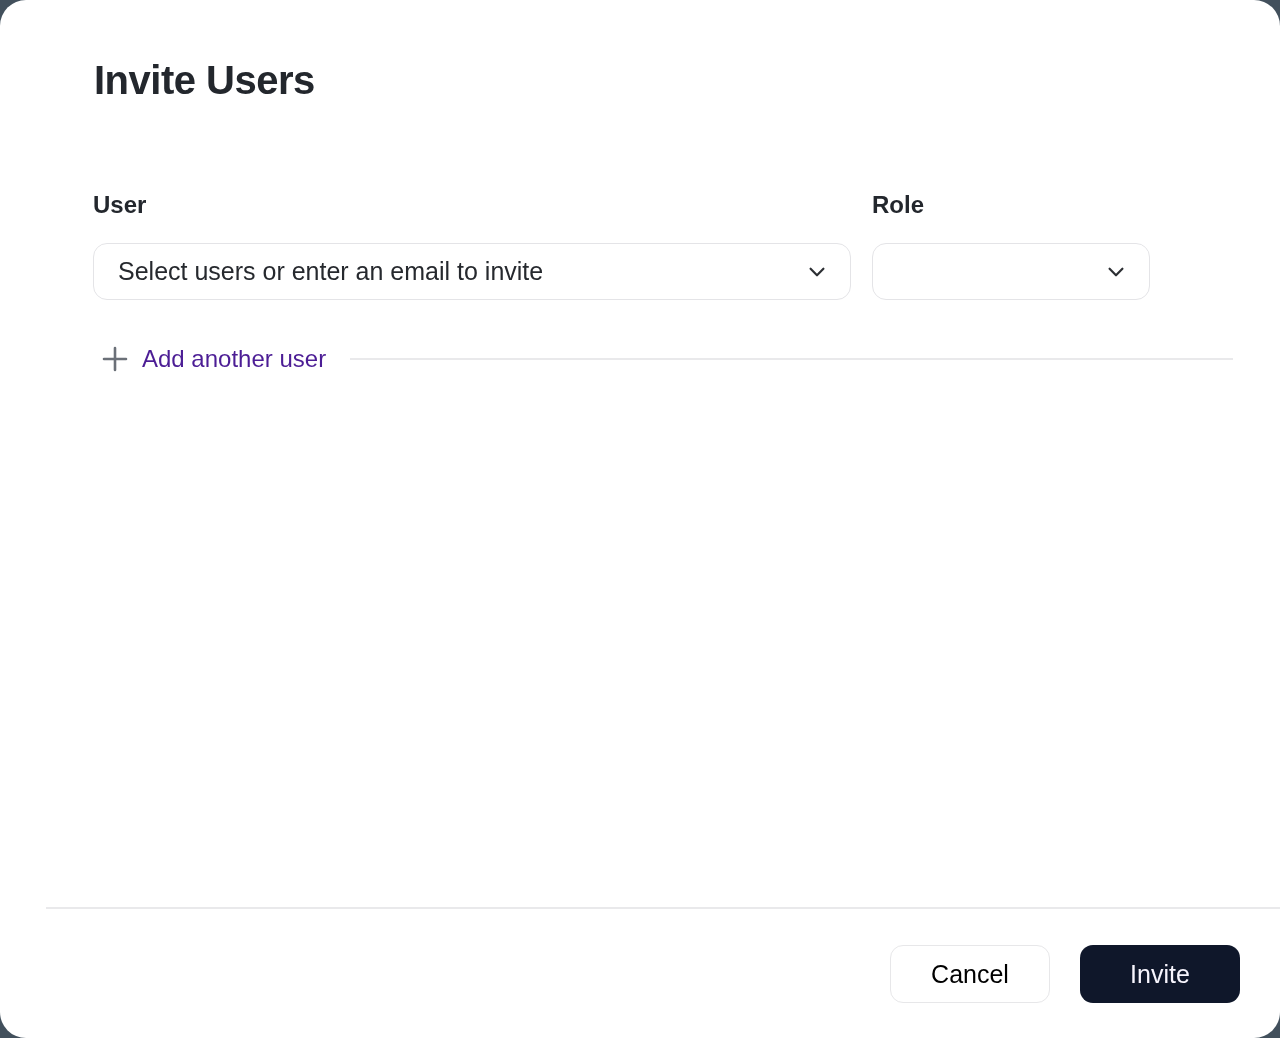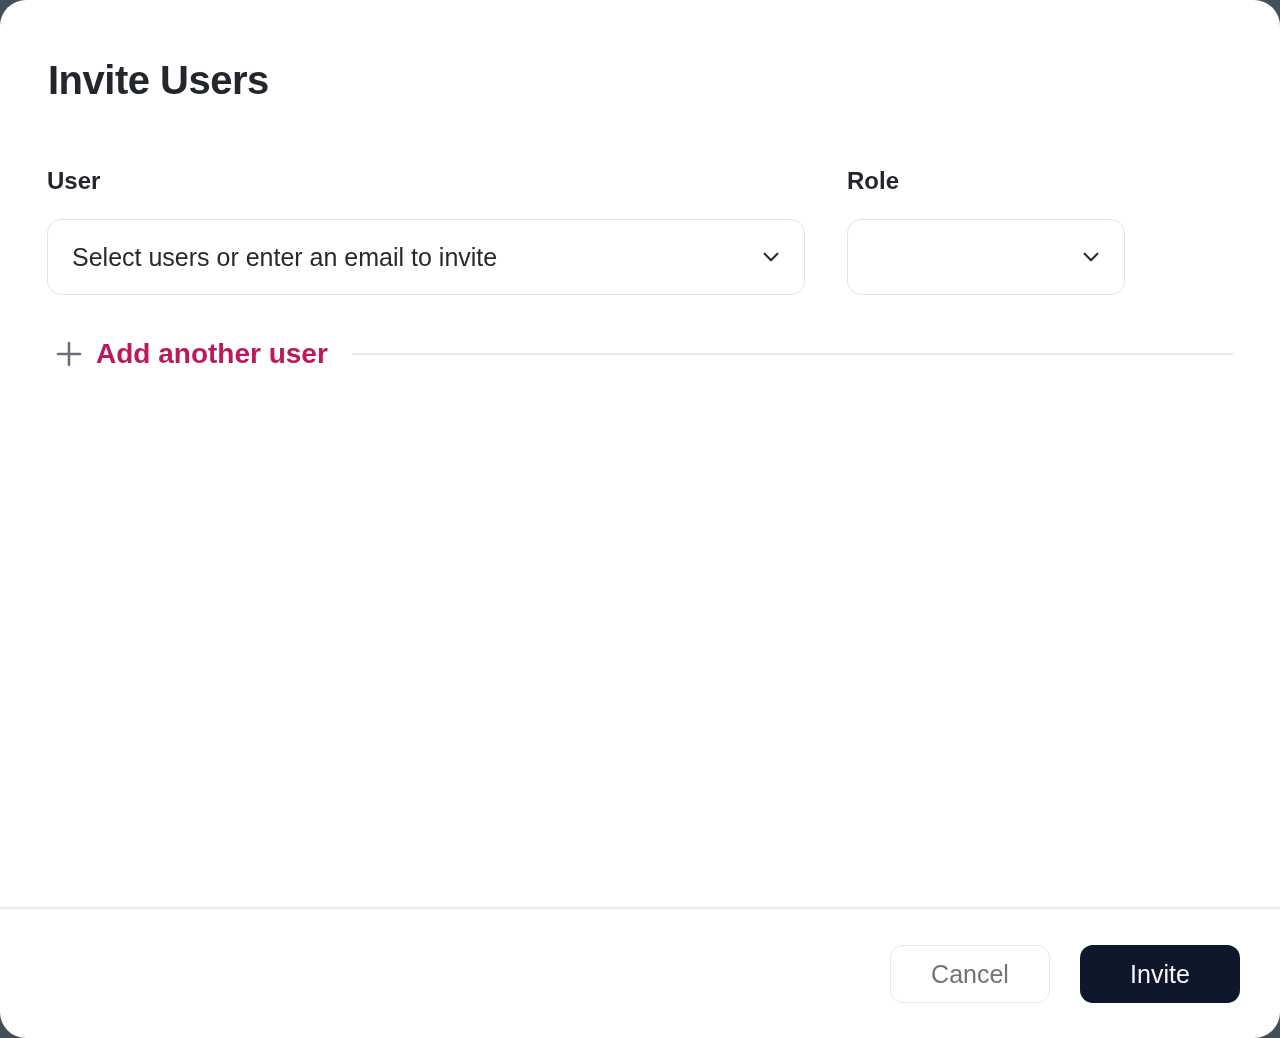--- a/index.html
+++ b/index.html
@@ -9,46 +9,47 @@
     background: #42505c;
     overflow: hidden;
   }
   .modal {
     width: 1280px; height: 1038px;
     background: #ffffff;
     border-radius: 26px;
     display: flex;
     flex-direction: column;
     overflow: hidden;
+    padding-left: 46px;
   }
   h1.title {
     margin: 55px 48px 0 48px;
     font-size: 40px;
     line-height: 50px;
     font-weight: bold;
     color: #23272d;
     letter-spacing: -0.5px;
   }
   .form-row {
     display: flex;
-    margin: 60px 47px 0 47px;
-    gap: 42px;
+    margin: 84px 47px 0 47px;
+    gap: 21px;
   }
   .field { display: flex; flex-direction: column; }
   .field-user { width: 758px; }
   .field-role { width: 278px; justify-content: flex-end; }
   .field-label {
     font-size: 24px;
     line-height: 32px;
     font-weight: bold;
     color: #23272d;
     margin-bottom: 22px;
   }
   .select {
-    height: 76px;
+    height: 57px;
     border: 1px solid #e4e4e7;
     border-radius: 14px;
     background: #ffffff;
     display: flex;
     align-items: center;
     justify-content: space-between;
     padding: 0 22px 0 24px;
     cursor: pointer;
   }
   .select-text {
@@ -71,24 +72,23 @@
     display: flex;
     align-items: center;
     gap: 13px;
     background: none;
     border: none;
     cursor: pointer;
     padding: 0 0 0 8px;
     font-family: "Liberation Sans", sans-serif;
   }
   .add-user-label {
-    font-size: 28px;
+    font-size: 24px;
     line-height: 34px;
-    color: #be185d;
-    font-weight: bold;
+    color: #4c1d95;
   }
   .add-rule {
     flex: 1;
     height: 2px;
     background: #e9e9eb;
     margin-left: 24px;
   }
   .footer-divider {
     margin-top: auto;
     width: 100%;
@@ -108,21 +108,21 @@
     font-size: 25px;
     font-family: "Liberation Sans", sans-serif;
     cursor: pointer;
     display: flex;
     align-items: center;
     justify-content: center;
   }
   .btn-cancel {
     background: #ffffff;
     border: 1px solid #e7e7e9;
-    color: #737373;
+    color: #000000;
   }
   .btn-invite {
     background: #0f172a;
     border: none;
     color: #f7f5fd;
   }
 </style>
 </head>
 <body>
 

